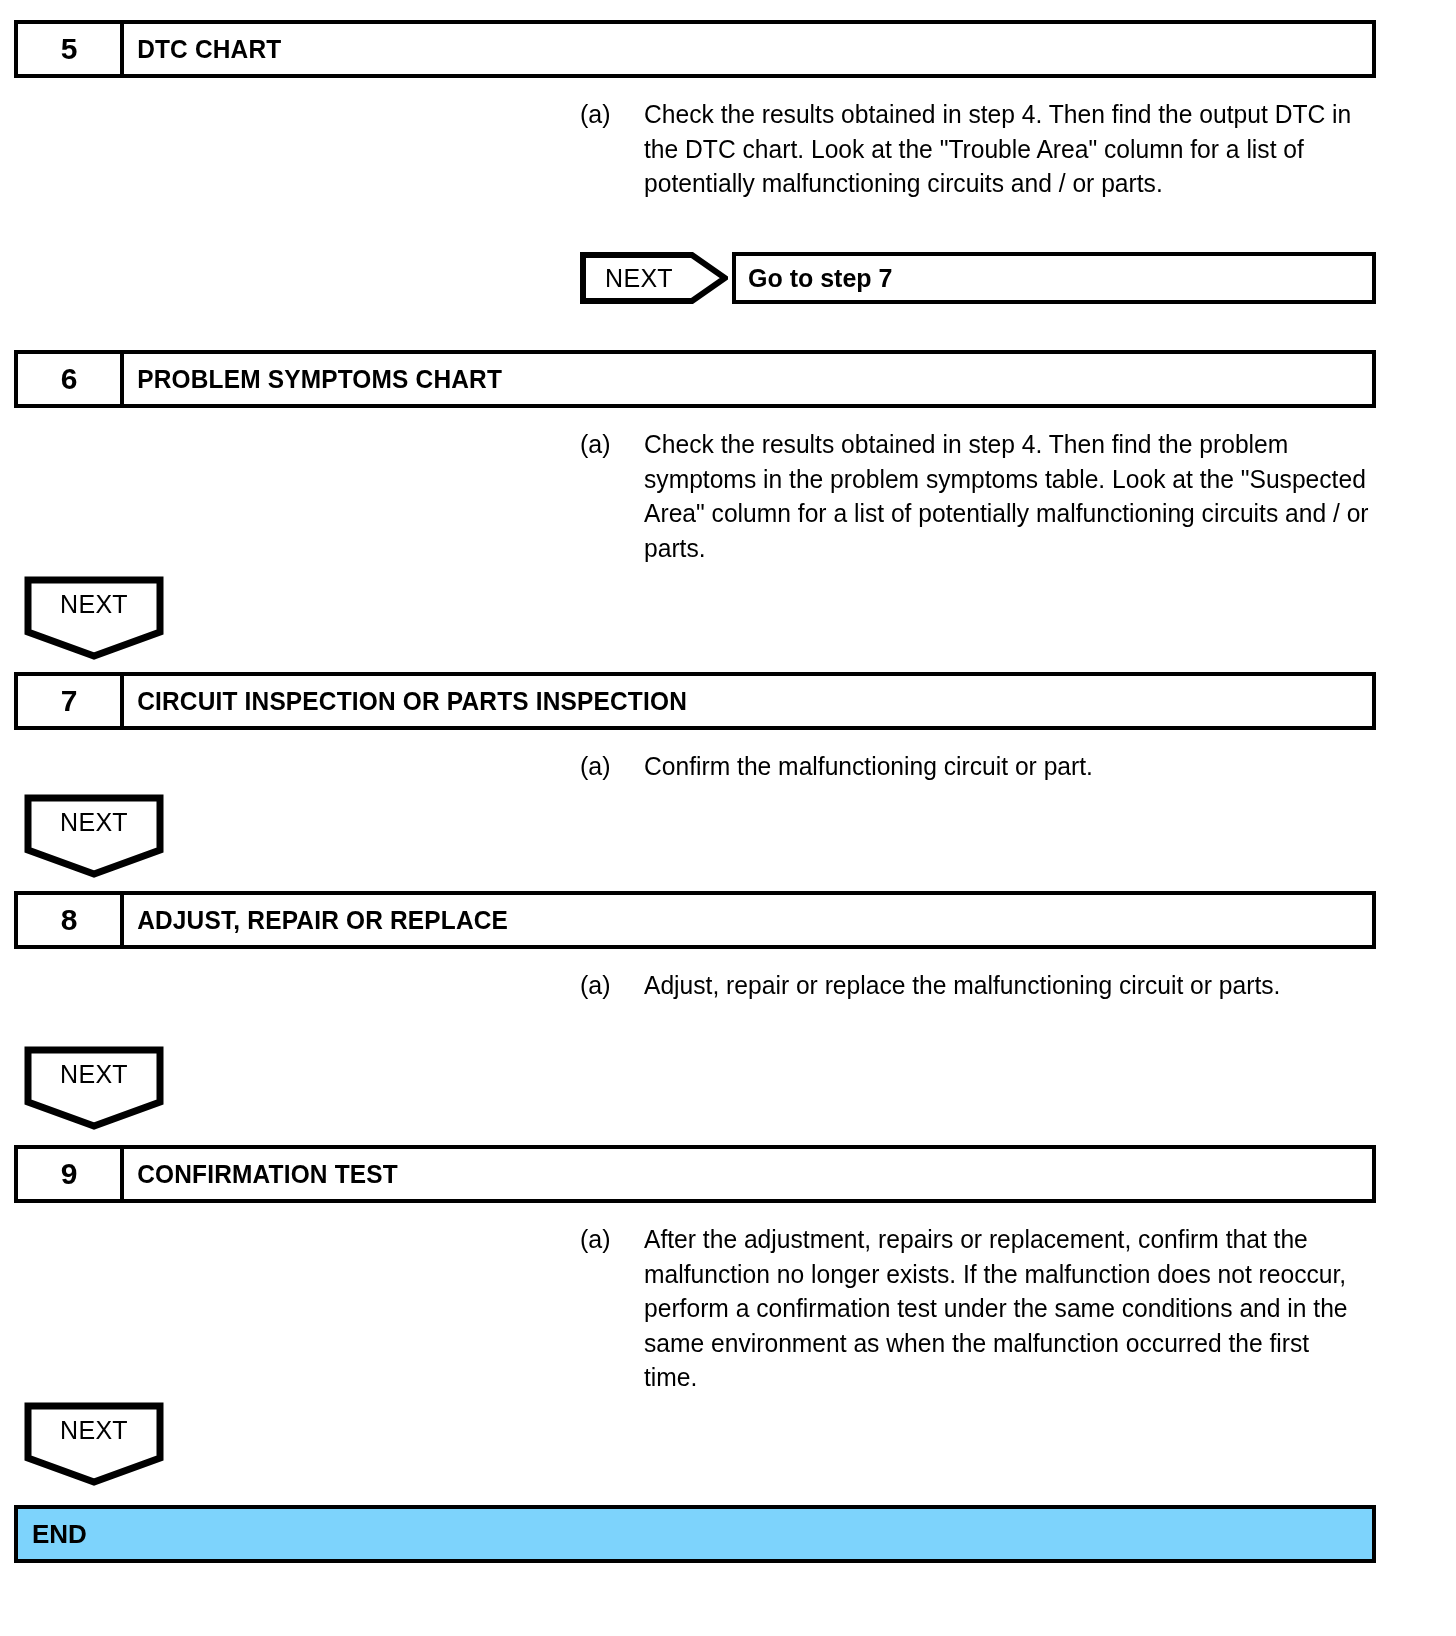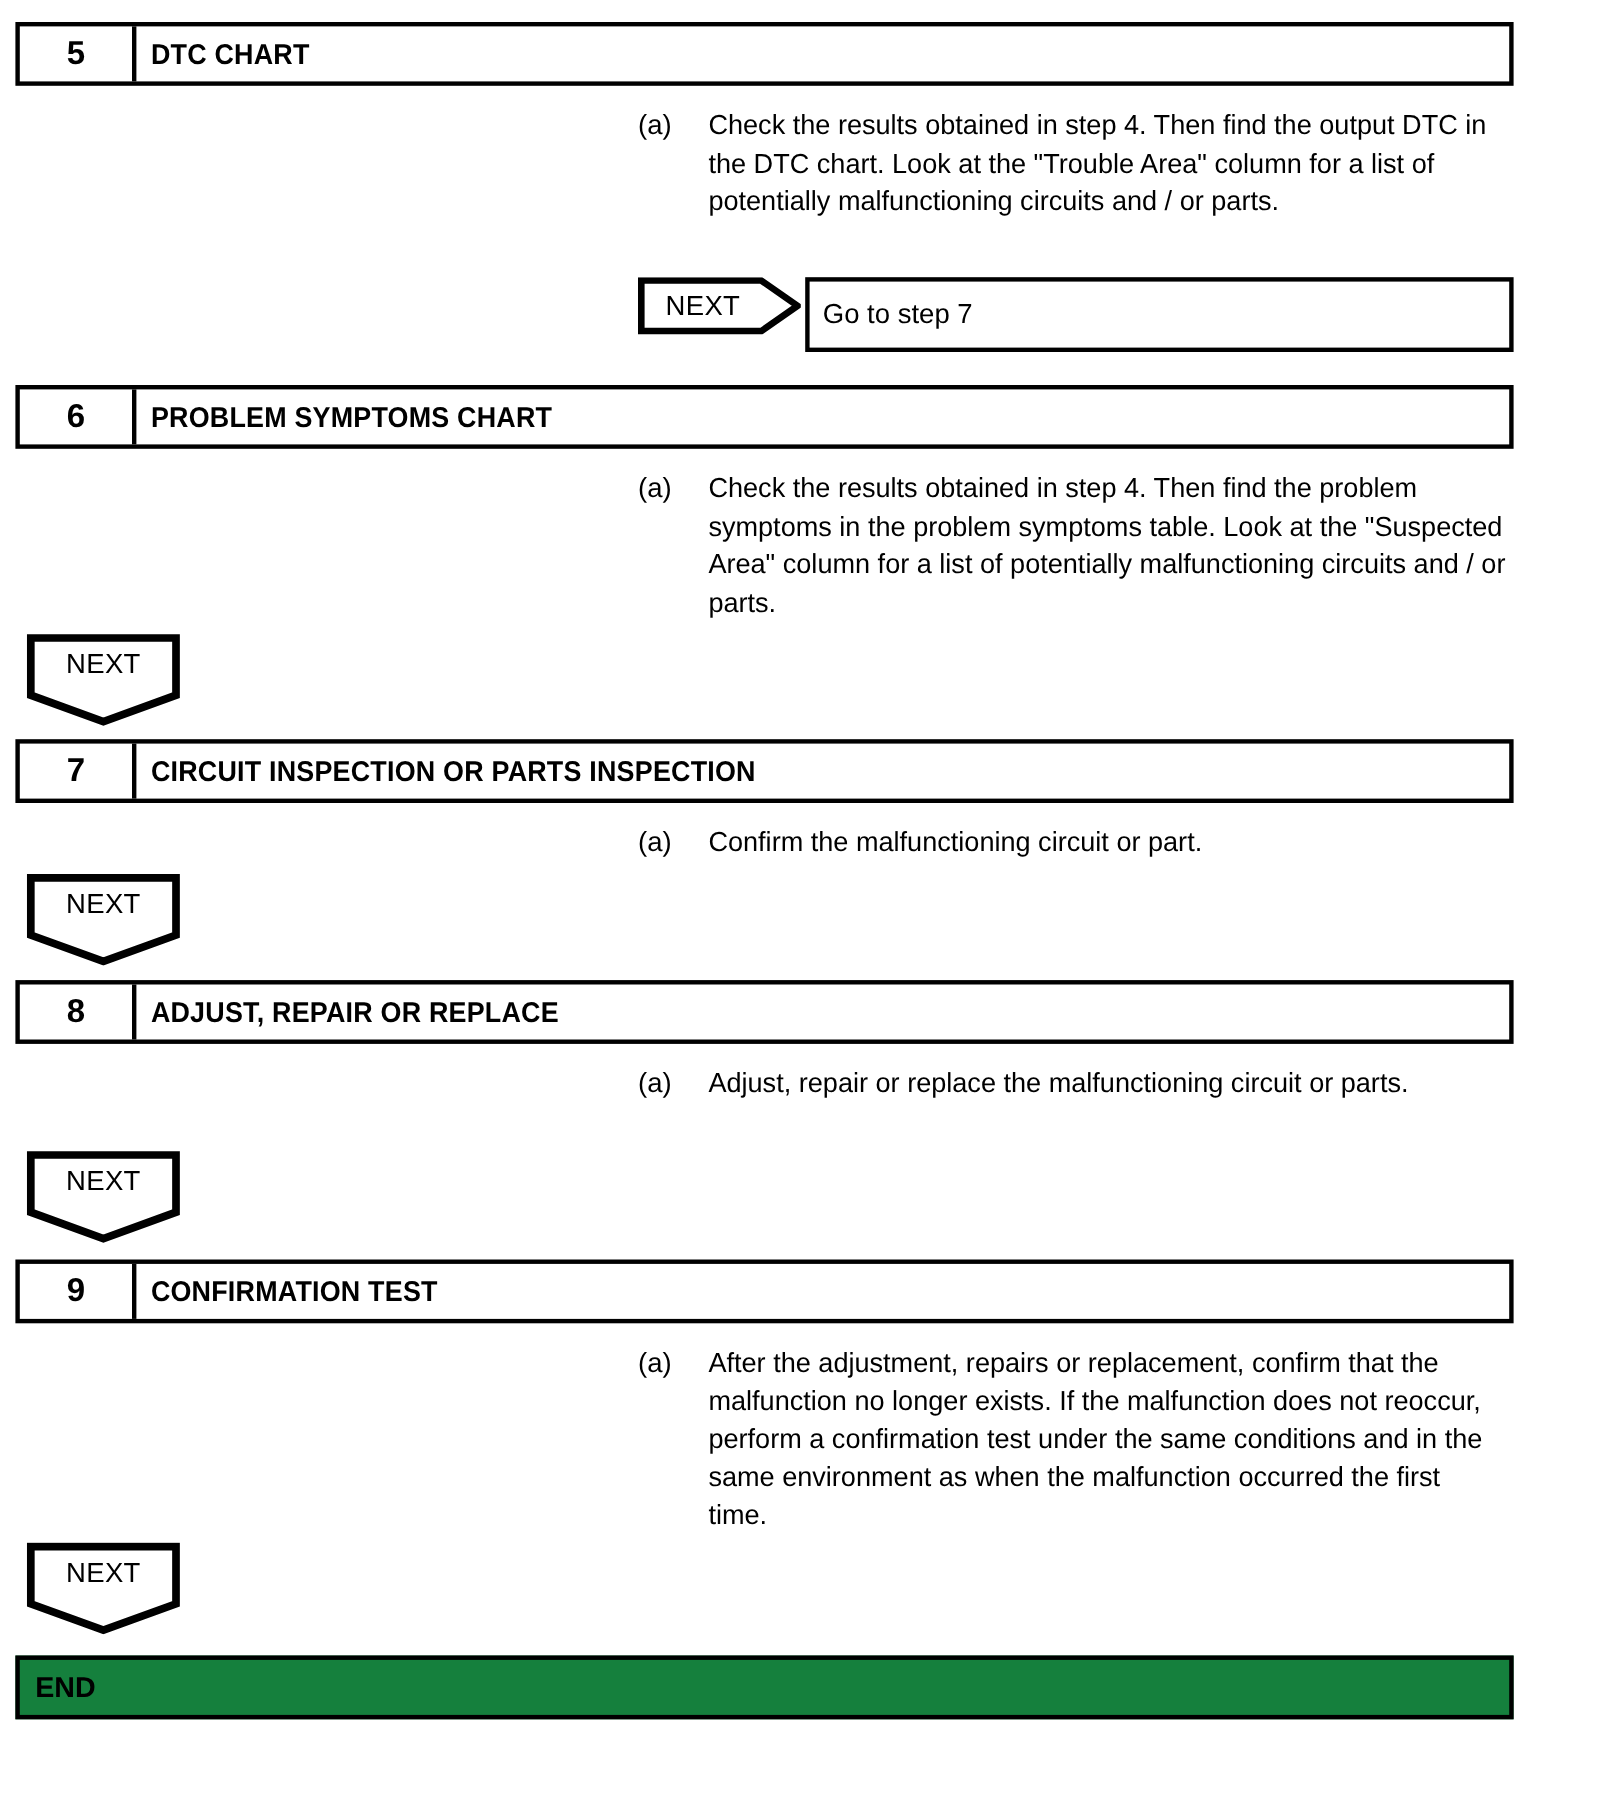--- a/index.html
+++ b/index.html
@@ -63,21 +63,21 @@
     left: 14px;
     width: 1362px;
     height: 58px;
     border: 4px solid #000;
     box-sizing: border-box;
     display: flex;
     align-items: center;
     padding-left: 14px;
     font-size: 26px;
     font-weight: bold;
-    background: #15803d;
+    background: #7dd3fc;
     transform-origin: left center;
   }
 
   
   .instr {
     position: absolute;
     left: 580px;
     width: 800px;
     display: flex;
     align-items: flex-start;
@@ -141,28 +141,28 @@
     width: 118px;
     height: 52px;
     display: flex;
     align-items: center;
     justify-content: center;
     font-size: 25px;
     letter-spacing: 0.3px;
   }
   .goto-box {
     position: absolute;
-    height: 68px;
+    height: 52px;
     border: 4px solid #000;
     box-sizing: border-box;
     display: flex;
     align-items: center;
     padding-left: 12px;
     font-size: 25px;
-    font-weight: normal;
+    font-weight: bold;
     background: #fff;
   }
 </style>
 </head>
 <body>
 
 <div id="page">
 
   <div class="step-bar" style="top:20px;">
     <div class="step-num">5</div>

